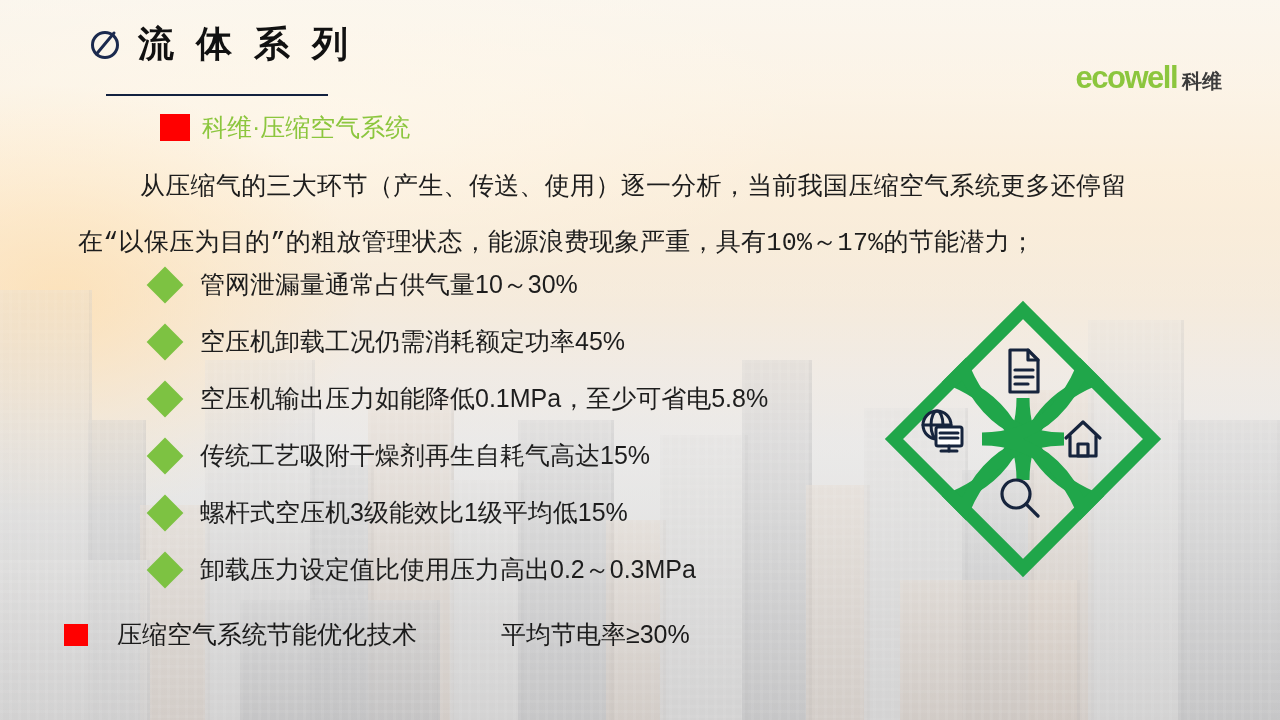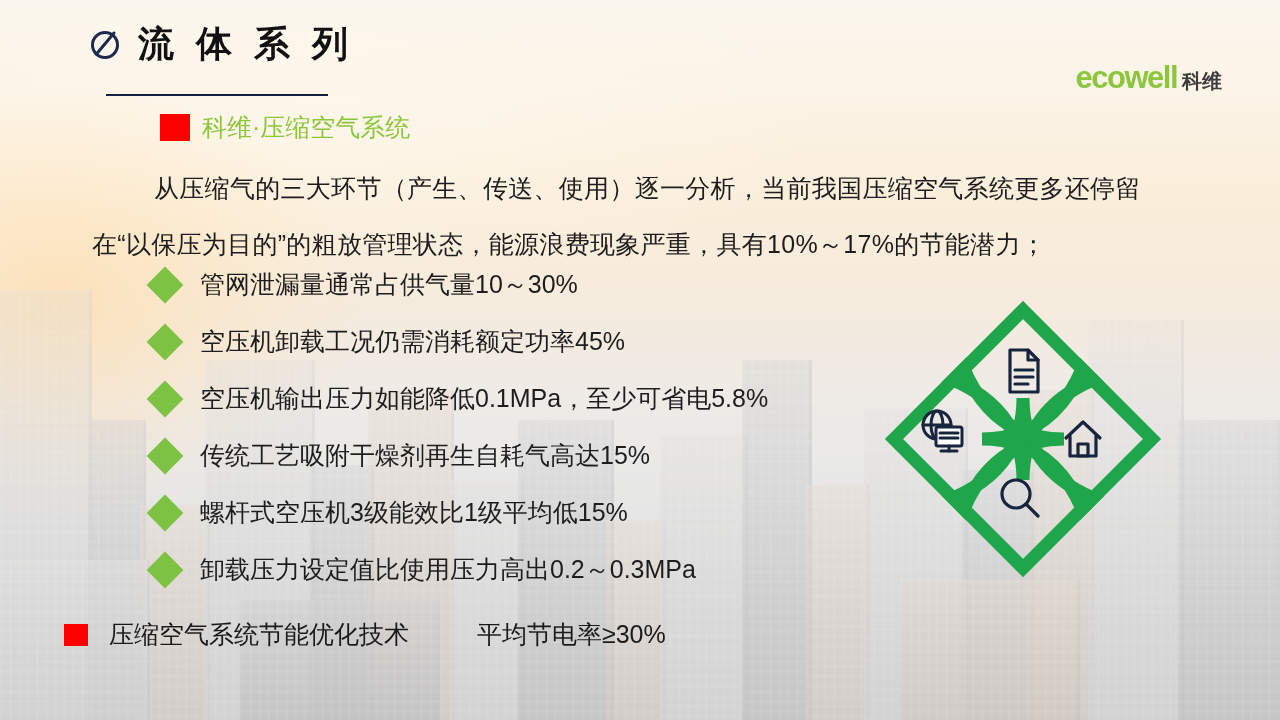--- a/index.html
+++ b/index.html
@@ -145,27 +145,28 @@
   .section-head-text {
     font-size: 25px;
     color: #8cc63e;
     line-height: 1;
     white-space: nowrap;
   }
 
   
   .para {
     position: absolute;
-    left: 92px;
+    left: 78px;
     top: 160px;
     width: 1130px;
     font-size: 25px;
     color: #1d1d1d;
     line-height: 56px;
     letter-spacing: 0.3px;
+    font-family: Liberation Mono, monospace;
   }
   .para .indent { display: inline-block; width: 62px; }
 
   
   .bullets {
     position: absolute;
     left: 152px;
     top: 272px;
     width: 760px;
   }
@@ -193,21 +194,21 @@
     position: absolute;
     left: 64px;
     top: 622px;
     display: flex;
     align-items: center;
     width: 1200px;
   }
   .bottom-item {
     display: flex;
     align-items: center;
-    gap: 21px;
+    gap: 29px;
   }
   .bottom-item .red-sq { width: 24px; height: 22px; }
   .bottom-text {
     font-size: 25px;
     color: #1a1a1a;
     line-height: 1;
     white-space: nowrap;
   }
   .bottom-gap { width: 26px; flex: none; }
 

